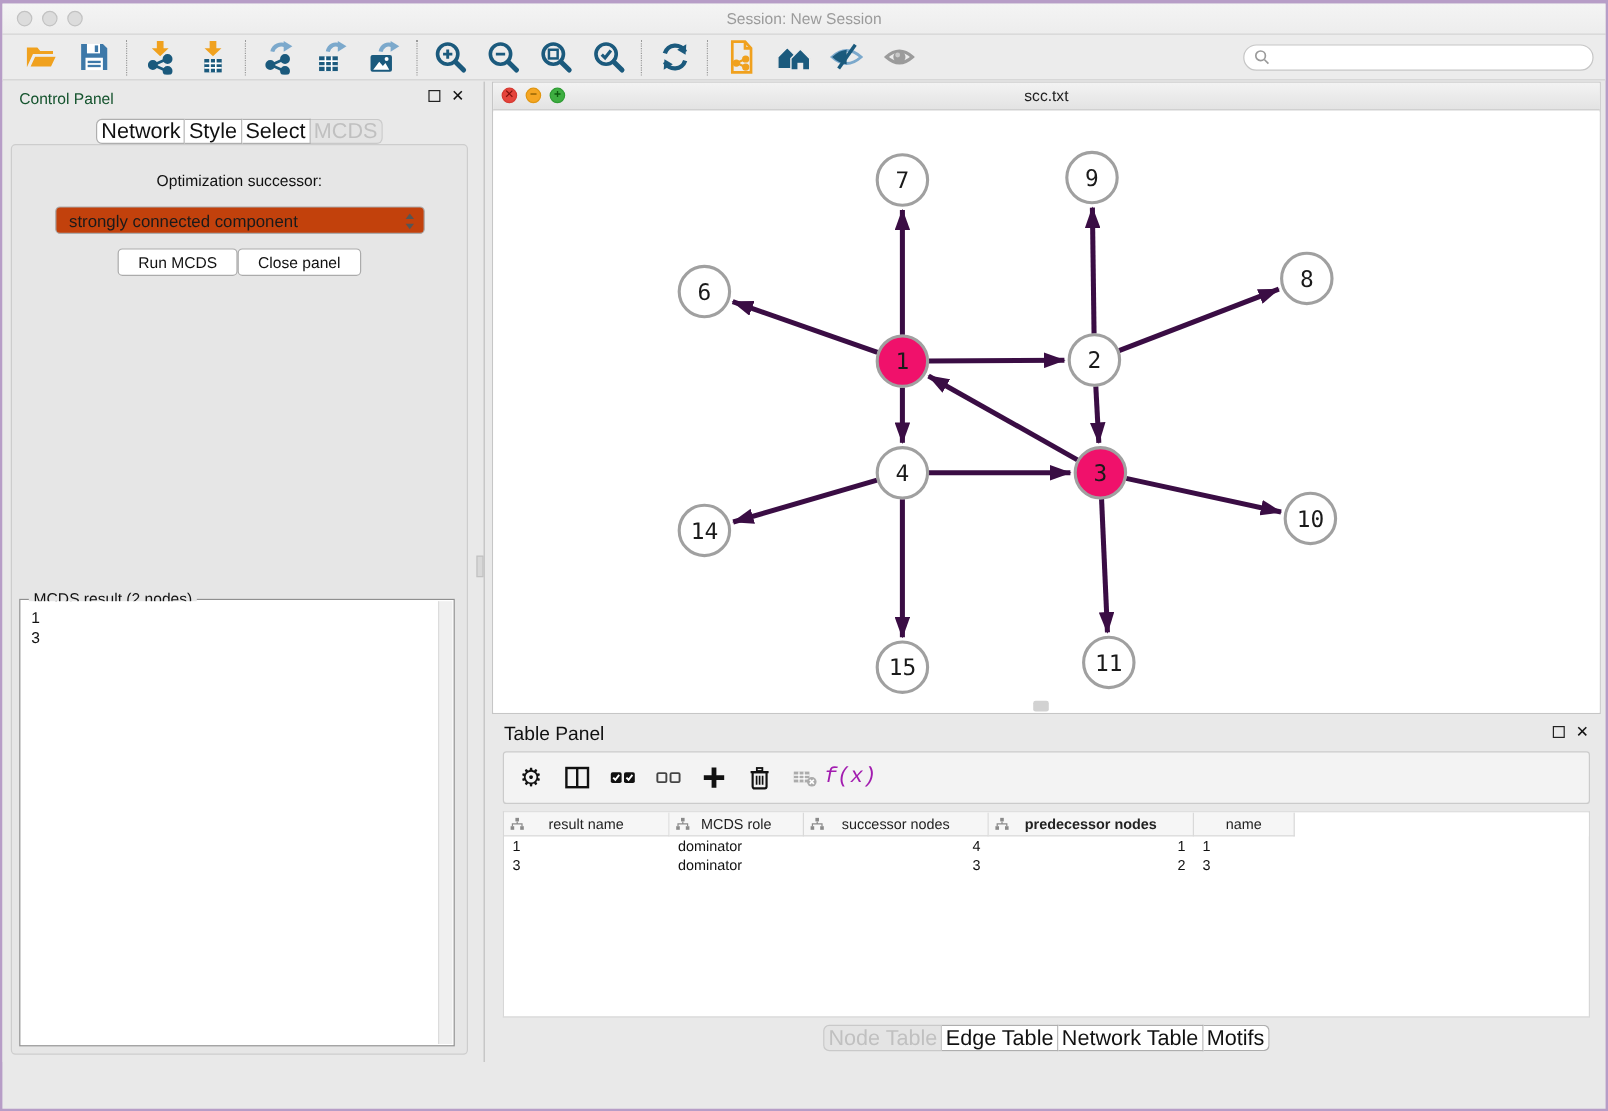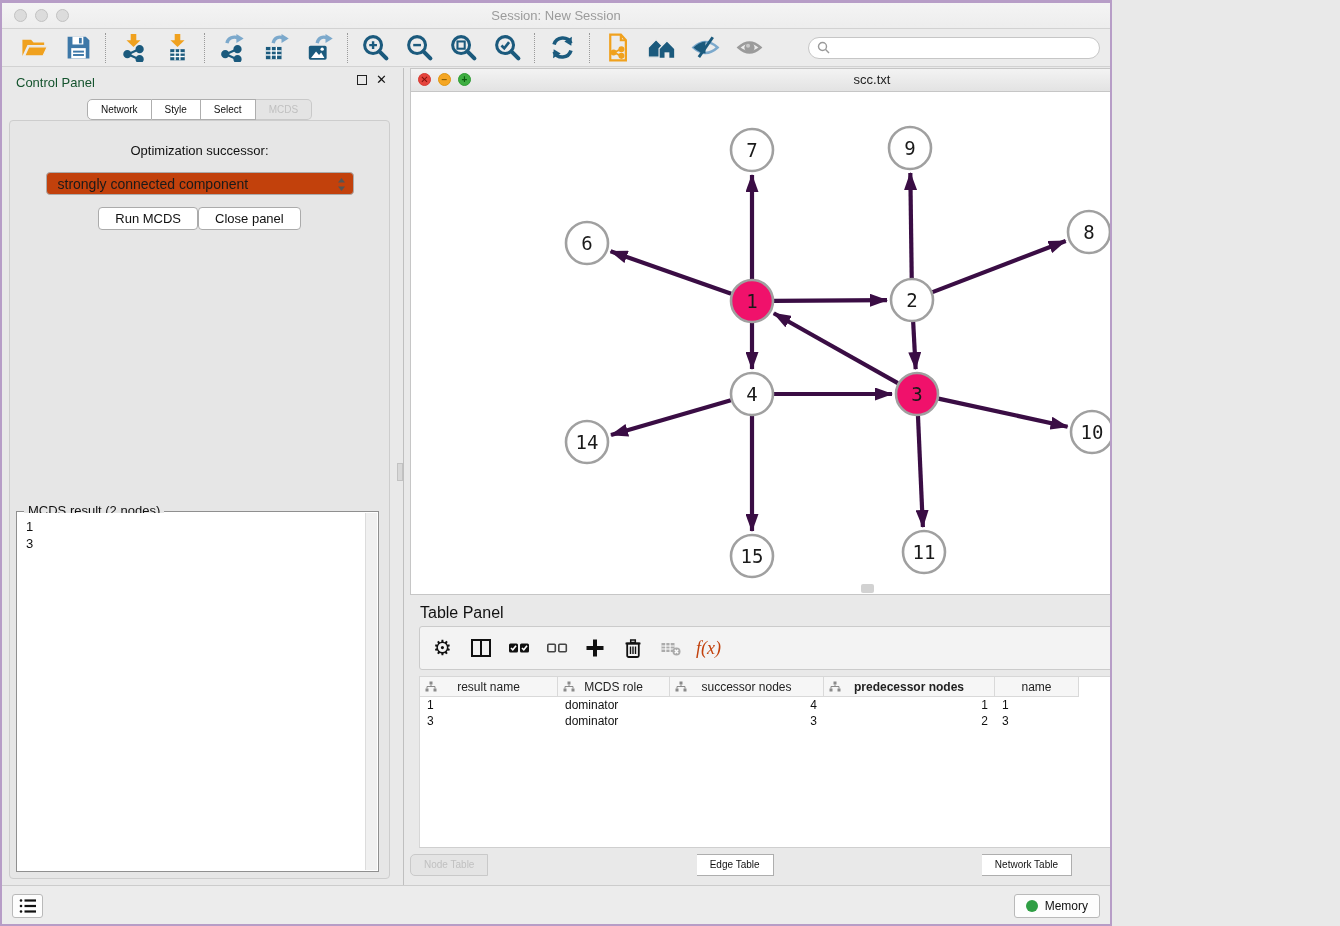--- a/index.html
+++ b/index.html
@@ -1,18 +1,18 @@
 <!DOCTYPE html>
 <html><head>
 <meta charset="utf-8">
 <style>
   * { margin:0; padding:0; box-sizing:border-box; }
   html,body { width:1340px; height:926px; }
   body { font-family:"Liberation Sans","DejaVu Sans",sans-serif; font-size:13px; color:#1a1a1a; background:#e9e9e9; }
-  .window { position:relative; width:1112px; height:926px; background:#e9e9e9; border:2px solid #b79dc7; border-top:3px solid #b79dc7; overflow:hidden; }
+  .window { position:relative; width:1340px; height:926px; background:#e9e9e9; border:2px solid #b79dc7; border-top:3px solid #b79dc7; overflow:hidden; }
 
   
   .titlebar { position:absolute; left:0; top:0; right:0; height:26px; background:linear-gradient(#f4f4f4,#ededed); border-bottom:1px solid #d2d2d2; }
   .lights { position:absolute; left:12px; top:6px; display:flex; gap:8px; }
   .light { width:13px; height:13px; border-radius:50%; background:#dcdcdc; border:1px solid #c2c2c2; }
   .tb-title { text-align:center; line-height:25px; color:#9b9b9b; font-size:13px; }
 
   
   .toolbar { position:absolute; left:0; top:26px; right:0; height:38px; background:#ececec; border-bottom:1px solid #d2d2d2; display:flex; align-items:center; padding:0 10px; }
   .tbtn { width:44px; height:32px; display:flex; align-items:center; justify-content:center; flex:0 0 auto; }
@@ -22,31 +22,31 @@
   .search-wrap input { border:none; outline:none; flex:1; font-size:12px; background:transparent; font-family:inherit; }
 
   
   .control-panel { position:absolute; left:0; top:65px; width:395px; bottom:39px; background:#e9e9e9; }
   .cp-head { position:relative; height:28px; }
   .cp-title { position:absolute; left:14px; top:7px; font-size:13px; color:#14532d; }
   .panel-btns { position:absolute; right:10px; top:7px; display:flex; gap:9px; align-items:center; }
   .float-ico { width:10px; height:10px; border:1.5px solid #222; display:inline-block; }
   .close-ico { font-size:13px; font-weight:bold; color:#111; line-height:10px; }
   .cp-tabs { position:absolute; left:0; right:0; top:31px; display:flex; justify-content:center; }
-  .tab { height:21px; line-height:19px; padding:0 13px; background:#fff; border:1px solid #aeaeae; border-left:none; font-size:10px; color:#111; }
+  .tab { height:21px; line-height:19px; padding:0 3px; background:#fff; border:1px solid #aeaeae; border-left:none; font-size:18px; color:#111; }
   .tab:first-child { border-left:1px solid #aeaeae; border-radius:5px 0 0 5px; }
   .tab:last-child { border-radius:0 5px 5px 0; }
   .tab.active { background:#e4e4e4; color:#c0c0c0; border-color:#c9c9c9; }
   .cp-body { position:absolute; left:7px; right:7px; top:52px; bottom:6px; background:#e6e6e6; border:1px solid #cdcdcd; border-radius:4px; }
   .opt-label { text-align:center; margin-top:22px; font-size:13px; color:#111; }
   .dropdown { position:relative; margin:14px auto 0; width:308px; height:23px; background:#c2410c; border:1px solid #ababab; border-radius:4px; display:flex; align-items:center; padding:0 22px 0 11px; font-size:14px; }
   .dd-stepper { position:absolute; right:7px; top:4px; }
   .btn-row { display:flex; justify-content:center; margin-top:12px; }
   .aqua-btn { height:23px; background:#fff; border:1px solid #ababab; border-radius:4px; padding:0 16px; font-size:13px; color:#111; display:flex; align-items:center; }
-  .result-group { position:absolute; left:6px; right:10px; top:378px; bottom:6px; border:1px solid #8f8f8f; background:#fff;margin-top:12px; }
+  .result-group { position:absolute; left:6px; right:10px; top:378px; bottom:6px; border:1px solid #8f8f8f; background:#fff; }
   .result-legend { position:absolute; top:-9px; left:7px; background:#e6e6e6; padding:0 4px; font-size:13px; color:#111; }
   .result-list { position:absolute; left:1px; right:13px; top:1px; bottom:1px; background:#fff; padding:5px 8px; overflow:hidden; }
   .result-item { font-size:13px; line-height:17px; color:#111; }
   .result-scroll { position:absolute; right:1px; top:1px; bottom:1px; width:12px; background:#f0f0f0; border-left:1px solid #dcdcdc; }
 
   
   .v-split { position:absolute; left:395px; top:65px; width:7px; bottom:39px; background:#e9e9e9; border-right:1px solid #bfbfbf; }
   .v-grip { position:absolute; left:0px; top:395px; width:6px; height:18px; background:#d8d8d8; border:1px solid #c2c2c2; }
 
   
@@ -63,29 +63,29 @@
   .net-grip { position:absolute; bottom:1px; left:450px; width:13px; height:9px; background:#d2d2d2; border-radius:2px; }
 
   
   .table-panel { position:absolute; left:408px; top:595px; width:924px; height:292px; background:#e9e9e9; }
   .tp-head { position:relative; height:26px; }
   .tp-title { position:absolute; left:10px; top:6px; font-size:16px; color:#111; }
   .tp-toolbar { position:absolute; left:9px; right:9px; top:28px; height:44px; background:#f3f3f3; border:1px solid #cbcbcb; border-radius:3px; display:flex; align-items:center; gap:15px; padding:0 11px; }
   .tico { width:23px; height:23px; display:flex; align-items:center; justify-content:center; }
   .tico svg { width:22px; height:22px; display:block; }
   .gear-glyph { font-size:21px; color:#111; line-height:1; font-family:"DejaVu Sans",sans-serif; }
-  .fx-glyph { font-family:Liberation Serif, serif; font-style:italic; font-size:18px; color:#c2410c; }
+  .fx-glyph { font-family:Liberation Mono, monospace; font-style:italic; font-size:18px; color:#a21caf; }
   .tp-table { position:absolute; left:9px; right:9px; top:78px; bottom:42px; background:#fff; border:1px solid #d7d7d7; border-bottom:1px solid #cfcfcf; overflow:hidden; }
   .tbl-head { display:flex; height:20px; }
   .th { position:relative; height:20px; background:#f6f6f6; border-right:1px solid #d9d9d9; border-bottom:1px solid #d9d9d9; font-size:12px; color:#222; display:flex; align-items:center; justify-content:center; flex:0 0 auto; }
   .th .tree { position:absolute; left:5px; top:4px; }
   .th-filler { flex:1; background:#fff; }
   .tr { display:flex; height:16px; }
   .td { font-size:12px; color:#111; padding:0 7px; line-height:16px; flex:0 0 auto; overflow:hidden; white-space:nowrap; }
-  .tp-tabs { position:absolute; left:0; right:0; bottom:14px; display:flex; justify-content:space-between; }
+  .tp-tabs { position:absolute; left:0; right:0; bottom:14px; display:flex; justify-content:center; }
   .tp-tabs .tab { height:22px; line-height:20px; }
 
   
   .statusbar { position:absolute; left:0; right:0; bottom:0; height:39px; background:#ececec; border-top:1px solid #cccccc; }
   .sb-left-btn { position:absolute; left:10px; top:8px; width:31px; height:24px; background:#fdfdfd; border:1px solid #b9b9b9; border-radius:3px; display:flex; align-items:center; justify-content:center; }
   .memory-btn { position:absolute; right:10px; top:8px; height:24px; background:#fdfdfd; border:1px solid #b9b9b9; border-radius:3px; display:flex; align-items:center; gap:7px; padding:0 11px; font-size:12px; color:#111; }
   .mem-dot { width:12px; height:12px; border-radius:50%; }
 </style>
 </head>
 <body>
@@ -520,32 +520,14 @@
         </div>
     </div>
     <div class="tp-tabs" id="tp-tabs">
         <div class="tab active">Node Table</div>
         <div class="tab">Edge Table</div>
         <div class="tab">Network Table</div>
         <div class="tab">Motifs</div>
       </div>
   </div>
 
-  <div class="statusbar">
-    <div class="sb-left-btn">
-      <svg width="22" height="22" viewBox="0 0 22 22">
-          <g fill="#111">
-            <circle cx="4" cy="5.5" r="1.3"></circle>
-            <rect x="7.5" y="4.4" width="11.5" height="2.2"></rect>
-            <circle cx="4" cy="11" r="1.3"></circle>
-            <rect x="7.5" y="9.9" width="11.5" height="2.2"></rect>
-            <circle cx="4" cy="16.5" r="1.3"></circle>
-            <rect x="7.5" y="15.4" width="11.5" height="2.2"></rect>
-          </g>
-        </svg>
-    </div>
-    <div class="memory-btn">
-      <span class="mem-dot" id="mem-dot" style="background: rgb(47, 158, 68);"></span>
-      <span>Memory</span>
-    </div>
-  </div>
 
 </div>
 
 </body></html>

